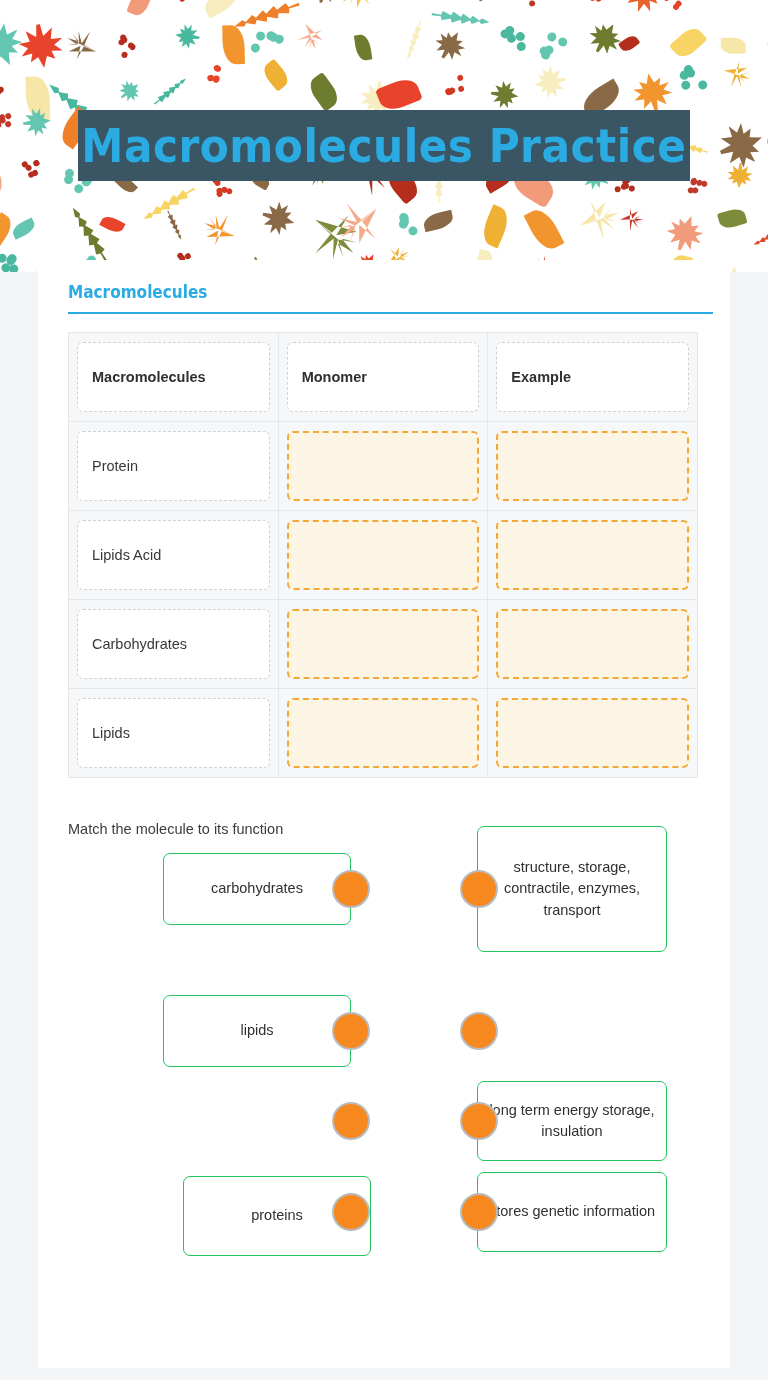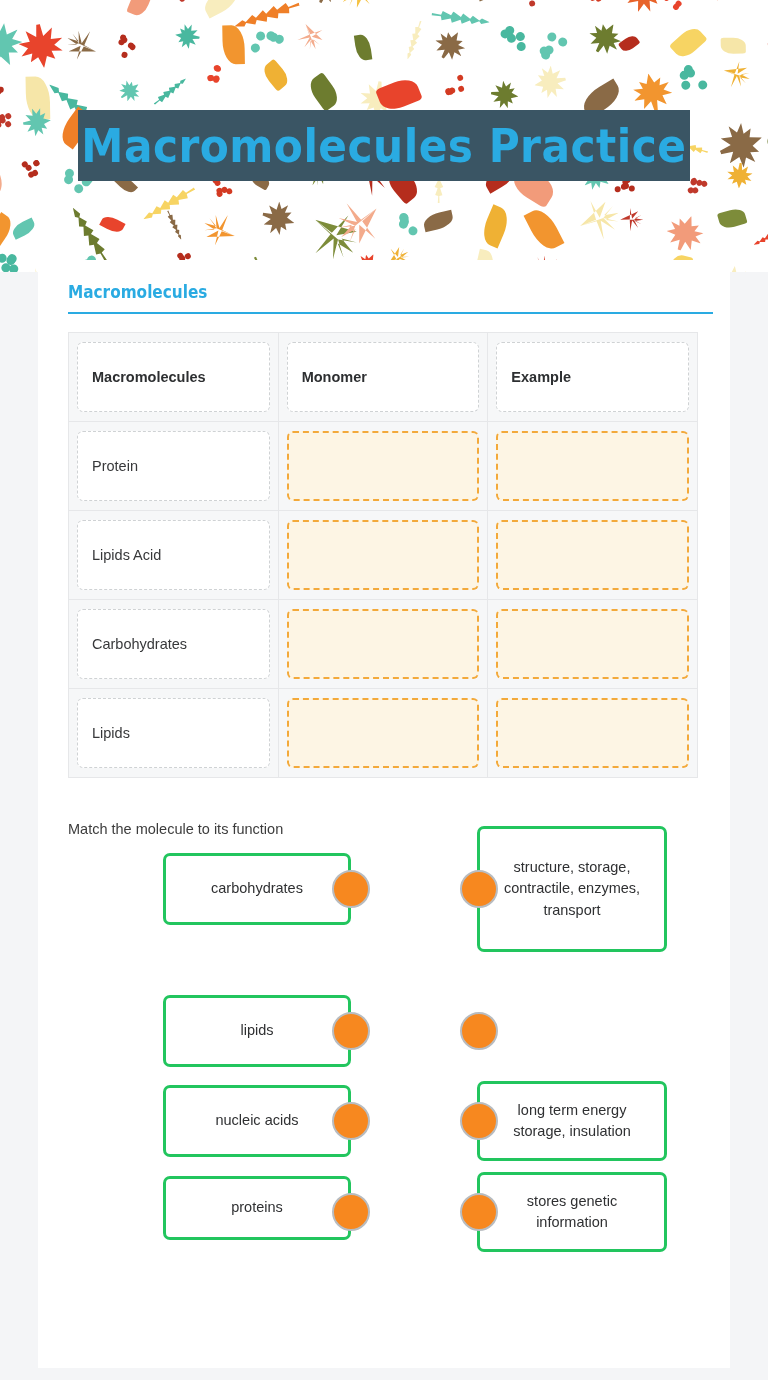--- a/index.html
+++ b/index.html
@@ -153,21 +153,21 @@
   .match-heading {
     font-size: 14.5px;
     color: #3c3c3c;
     margin: 43px 0 0 0;
   }
   .match-area { position: relative; margin-top: 16px; height: 400px; }
 
   .m-box {
     position: absolute;
     background: #ffffff;
-    border: 3px solid #22c55e;
+    border: 1px solid #22c55e;
     border-radius: 7px;
     display: flex;
     align-items: center;
     justify-content: center;
     text-align: center;
     font-size: 14.5px;
     color: #2f3032;
     line-height: 1.45;
     padding: 6px 10px;
   }
@@ -560,31 +560,28 @@
       </div>
       <div class="dot" style="left:392px;top:17px;"></div>
 
       <div class="m-box m-left" style="top:142px;height:72px;">
         <span>lipids</span>
       </div>
       <div class="dot" style="left:264px;top:159px;"></div>
 
       <div class="dot" style="left:392px;top:159px;"></div>
 
-      <div class="m-box m-left" style="top:232px;height:72px;">
-        <span>nucleic acids</span>
-      </div>
       <div class="dot" style="left:264px;top:249px;"></div>
 
       <div class="m-box m-right" style="top:228px;height:80px;">
         <span>long term energy storage, insulation</span>
       </div>
       <div class="dot" style="left:392px;top:249px;"></div>
 
-      <div class="m-box m-left" style="top:323px;height:64px;">
+      <div class="m-box m-left" style="top:323px;height:80px;margin-left:20px;">
         <span>proteins</span>
       </div>
       <div class="dot" style="left:264px;top:340px;"></div>
 
       <div class="m-box m-right" style="top:319px;height:80px;">
         <span>stores genetic information</span>
       </div>
       <div class="dot" style="left:392px;top:340px;"></div>
 
     </div>

